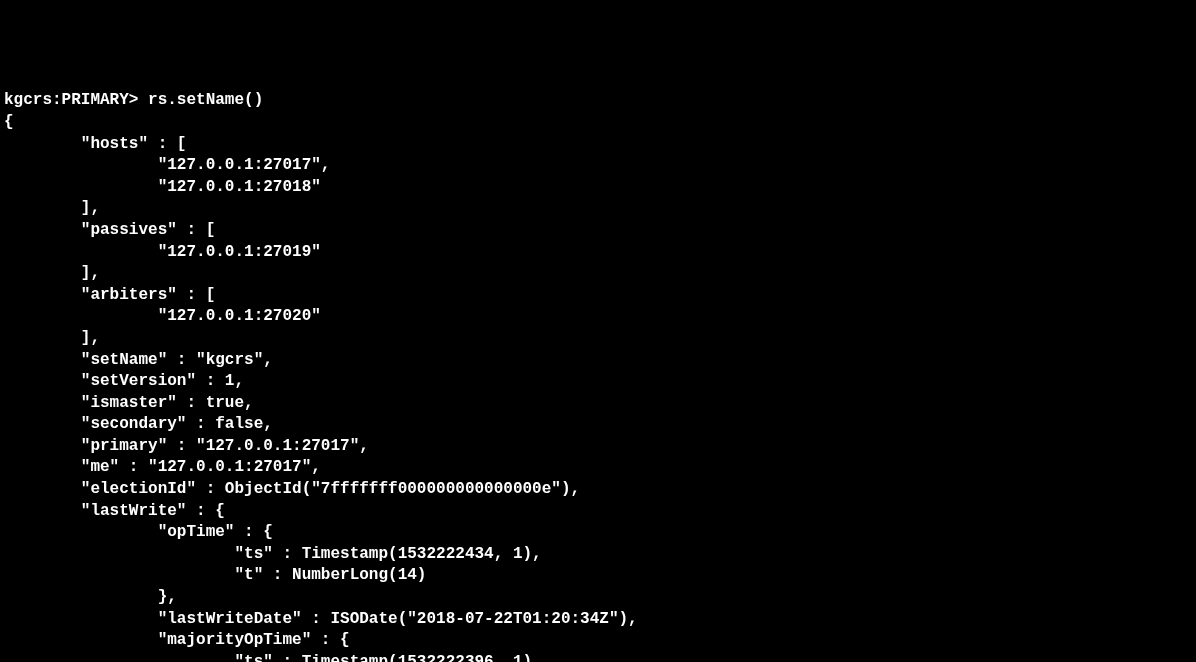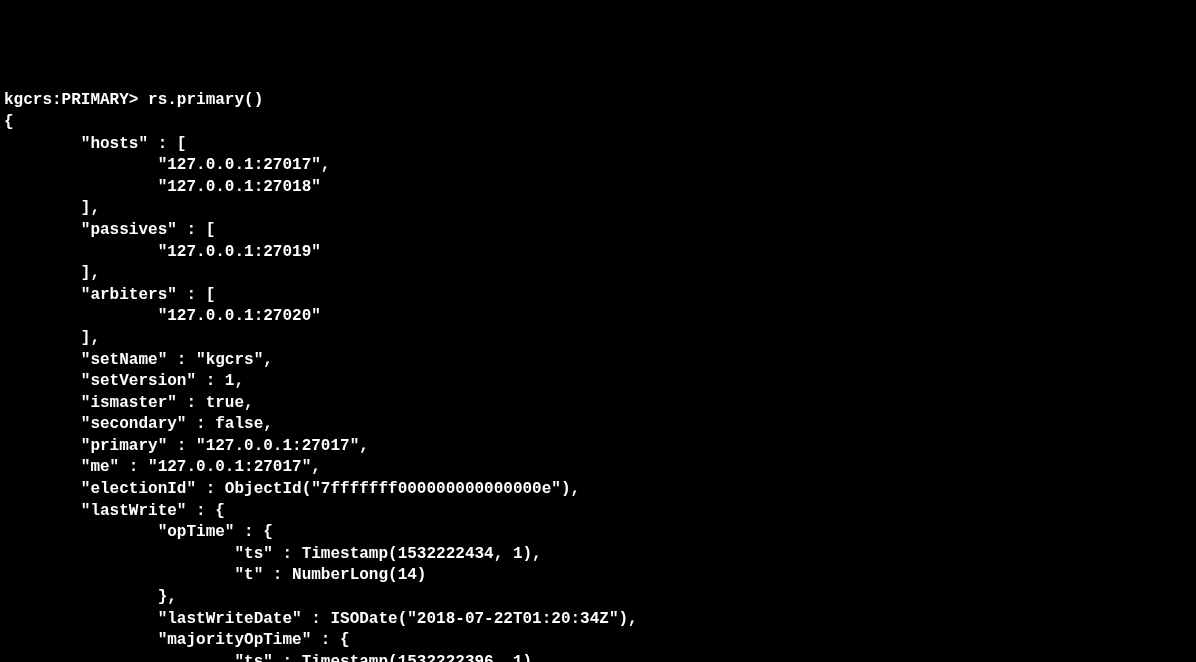--- a/index.html
+++ b/index.html
@@ -22,21 +22,21 @@
     }
     .terminal {
       white-space: pre;
     }
   </style>
 </head>
 <body>
 
 
 
-<div class="terminal"><span>kgcrs:PRIMARY&gt; </span><span>rs.primary()</span>
+<div class="terminal"><span>kgcrs:PRIMARY&gt; </span><span>rs.setName()</span>
 <span>{</span>
 <span>        "hosts" : [</span>
 <span>                "127.0.0.1:27017",</span>
 <span>                "127.0.0.1:27018"</span>
 <span>        ],</span>
 <span>        "passives" : [</span>
 <span>                "127.0.0.1:27019"</span>
 <span>        ],</span>
 <span>        "arbiters" : [</span>
 <span>                "127.0.0.1:27020"</span>

